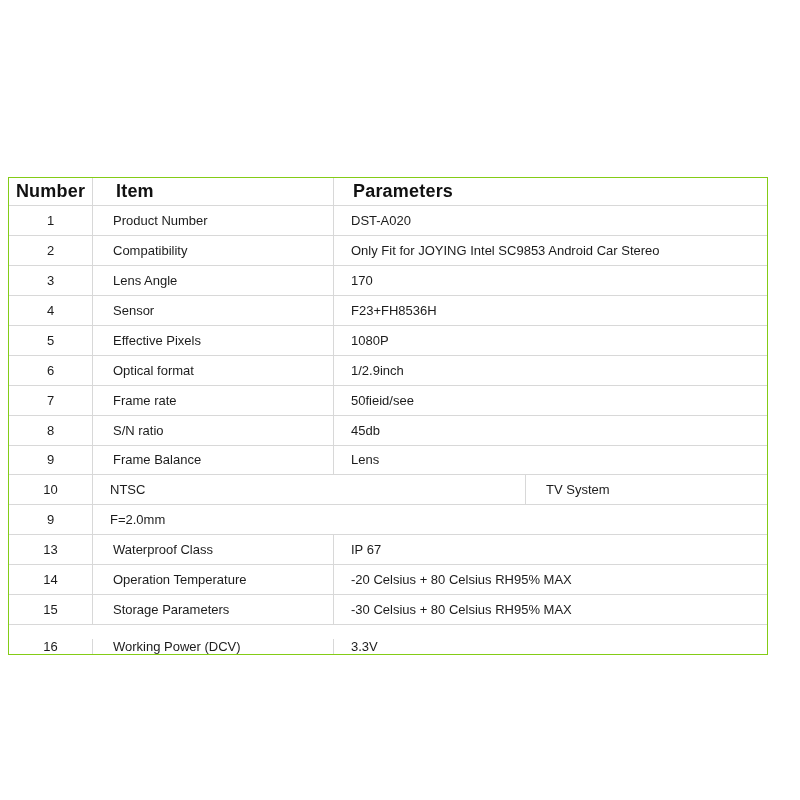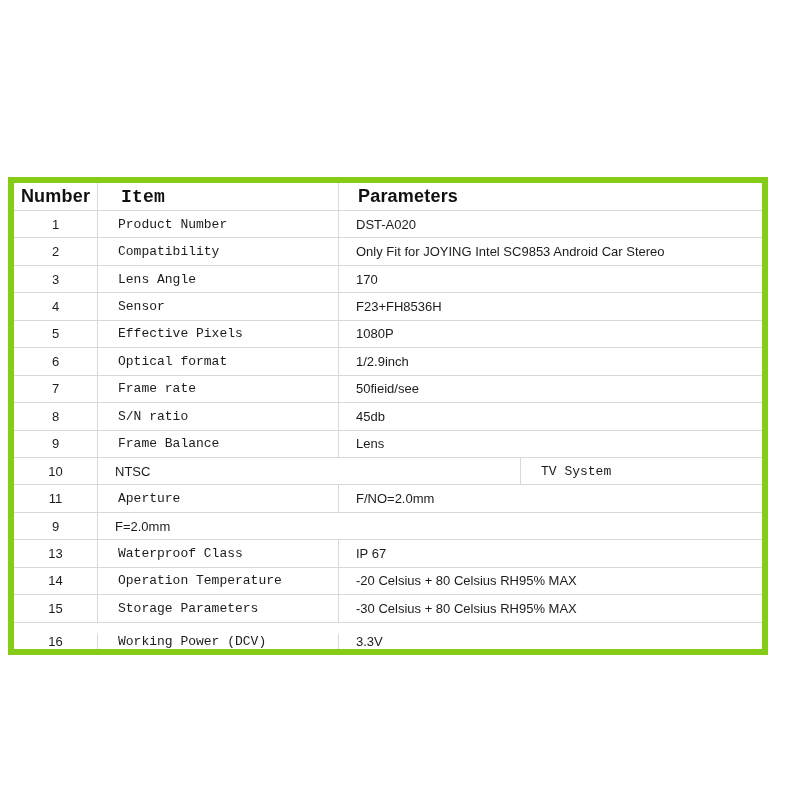--- a/index.html
+++ b/index.html
@@ -14,21 +14,21 @@
     font-family: "Liberation Sans", sans-serif;
     -webkit-font-smoothing: antialiased;
   }
   .spec-table {
     position: absolute;
     left: 8px;
     top: 177px;
     width: 760px;
     height: 478px;
     box-sizing: border-box;
-    border: 6px solid #84cc16;
+    border: 1px solid #84cc16;
     display: flex;
     flex-direction: column;
     background: #ffffff;
   }
   .t-row {
     display: flex;
     flex: 1 1 0;
     min-height: 0;
     border-bottom: 1px solid #d8d8d8;
   }
@@ -52,21 +52,20 @@
   .cell:last-child {
     border-right: none;
   }
   .col-number {
     flex: 0 0 84px;
     justify-content: center;
   }
   .col-item {
     flex: 0 0 241px;
     padding-left: 20px;
-    font-family: Liberation Mono, monospace;
   }
   .col-params {
     flex: 1 1 auto;
     padding-left: 17px;
   }
   .header-row .cell {
     font-size: 18px;
     font-weight: 700;
     color: #111111;
     letter-spacing: 0.2px;
@@ -142,25 +141,20 @@
     <div class="cell col-item">Frame Balance</div>
     <div class="cell col-params">Lens</div>
   </div>
 
   <div class="t-row">
     <div class="cell col-number">10</div>
     <div class="cell col-params">NTSC</div>
     <div class="cell col-item">TV System</div>
   </div>
 
-  <div class="t-row">
-    <div class="cell col-number">11</div>
-    <div class="cell col-item">Aperture</div>
-    <div class="cell col-params">F/NO=2.0mm</div>
-  </div>
 
   <div class="t-row">
     <div class="cell col-number">9</div>
     <div class="cell col-params">F=2.0mm</div>
   </div>
 
   <div class="t-row">
     <div class="cell col-number">13</div>
     <div class="cell col-item">Waterproof Class</div>
     <div class="cell col-params">IP 67</div>

